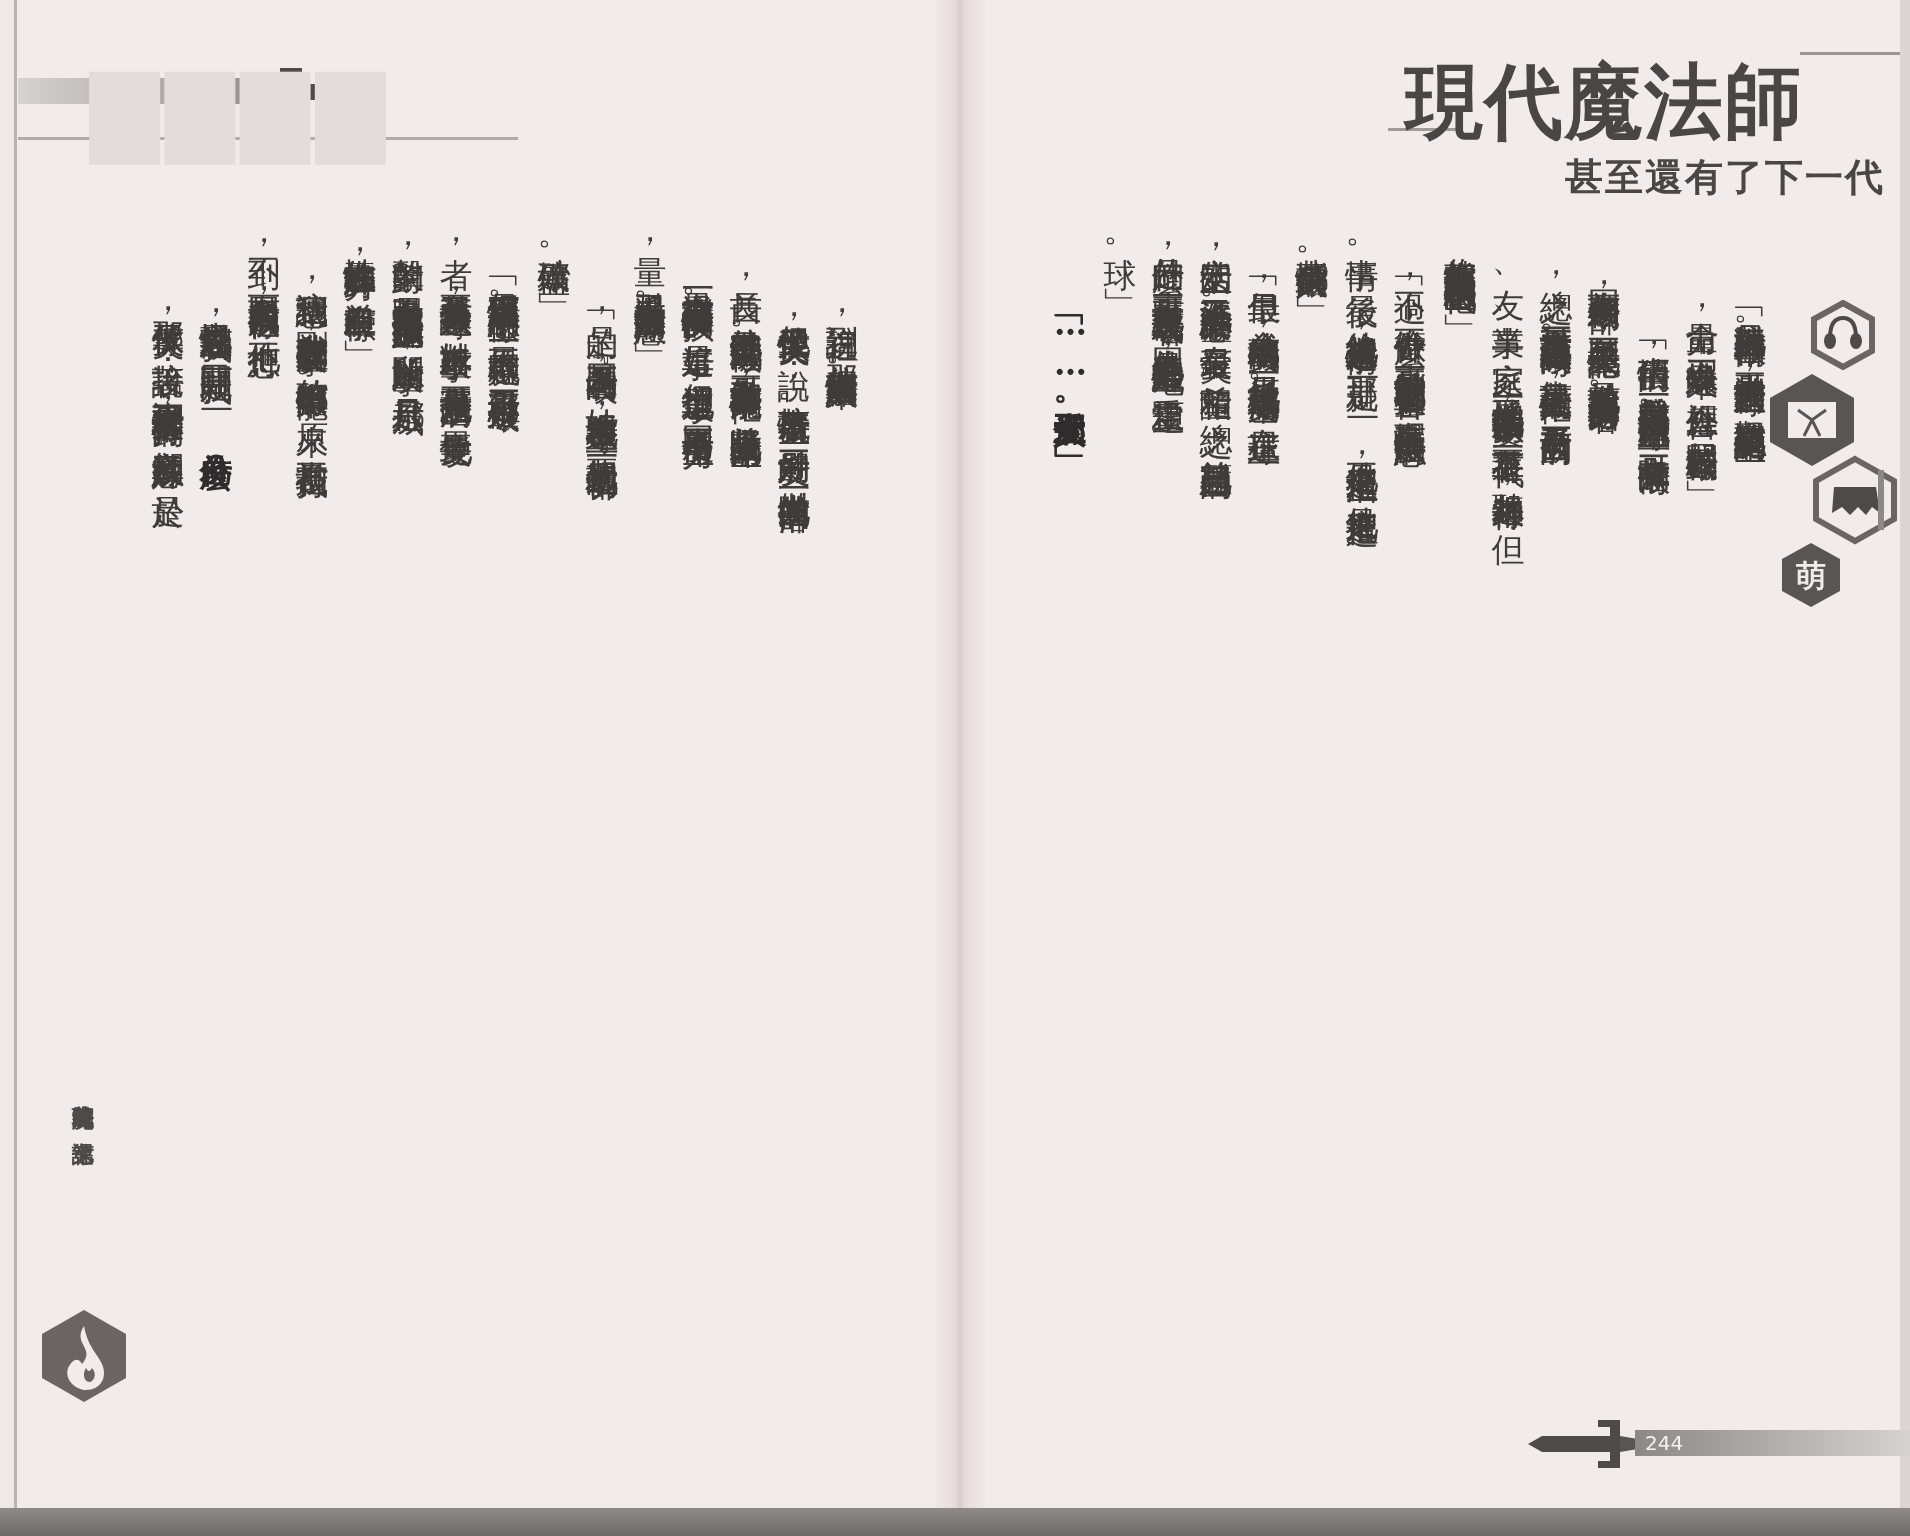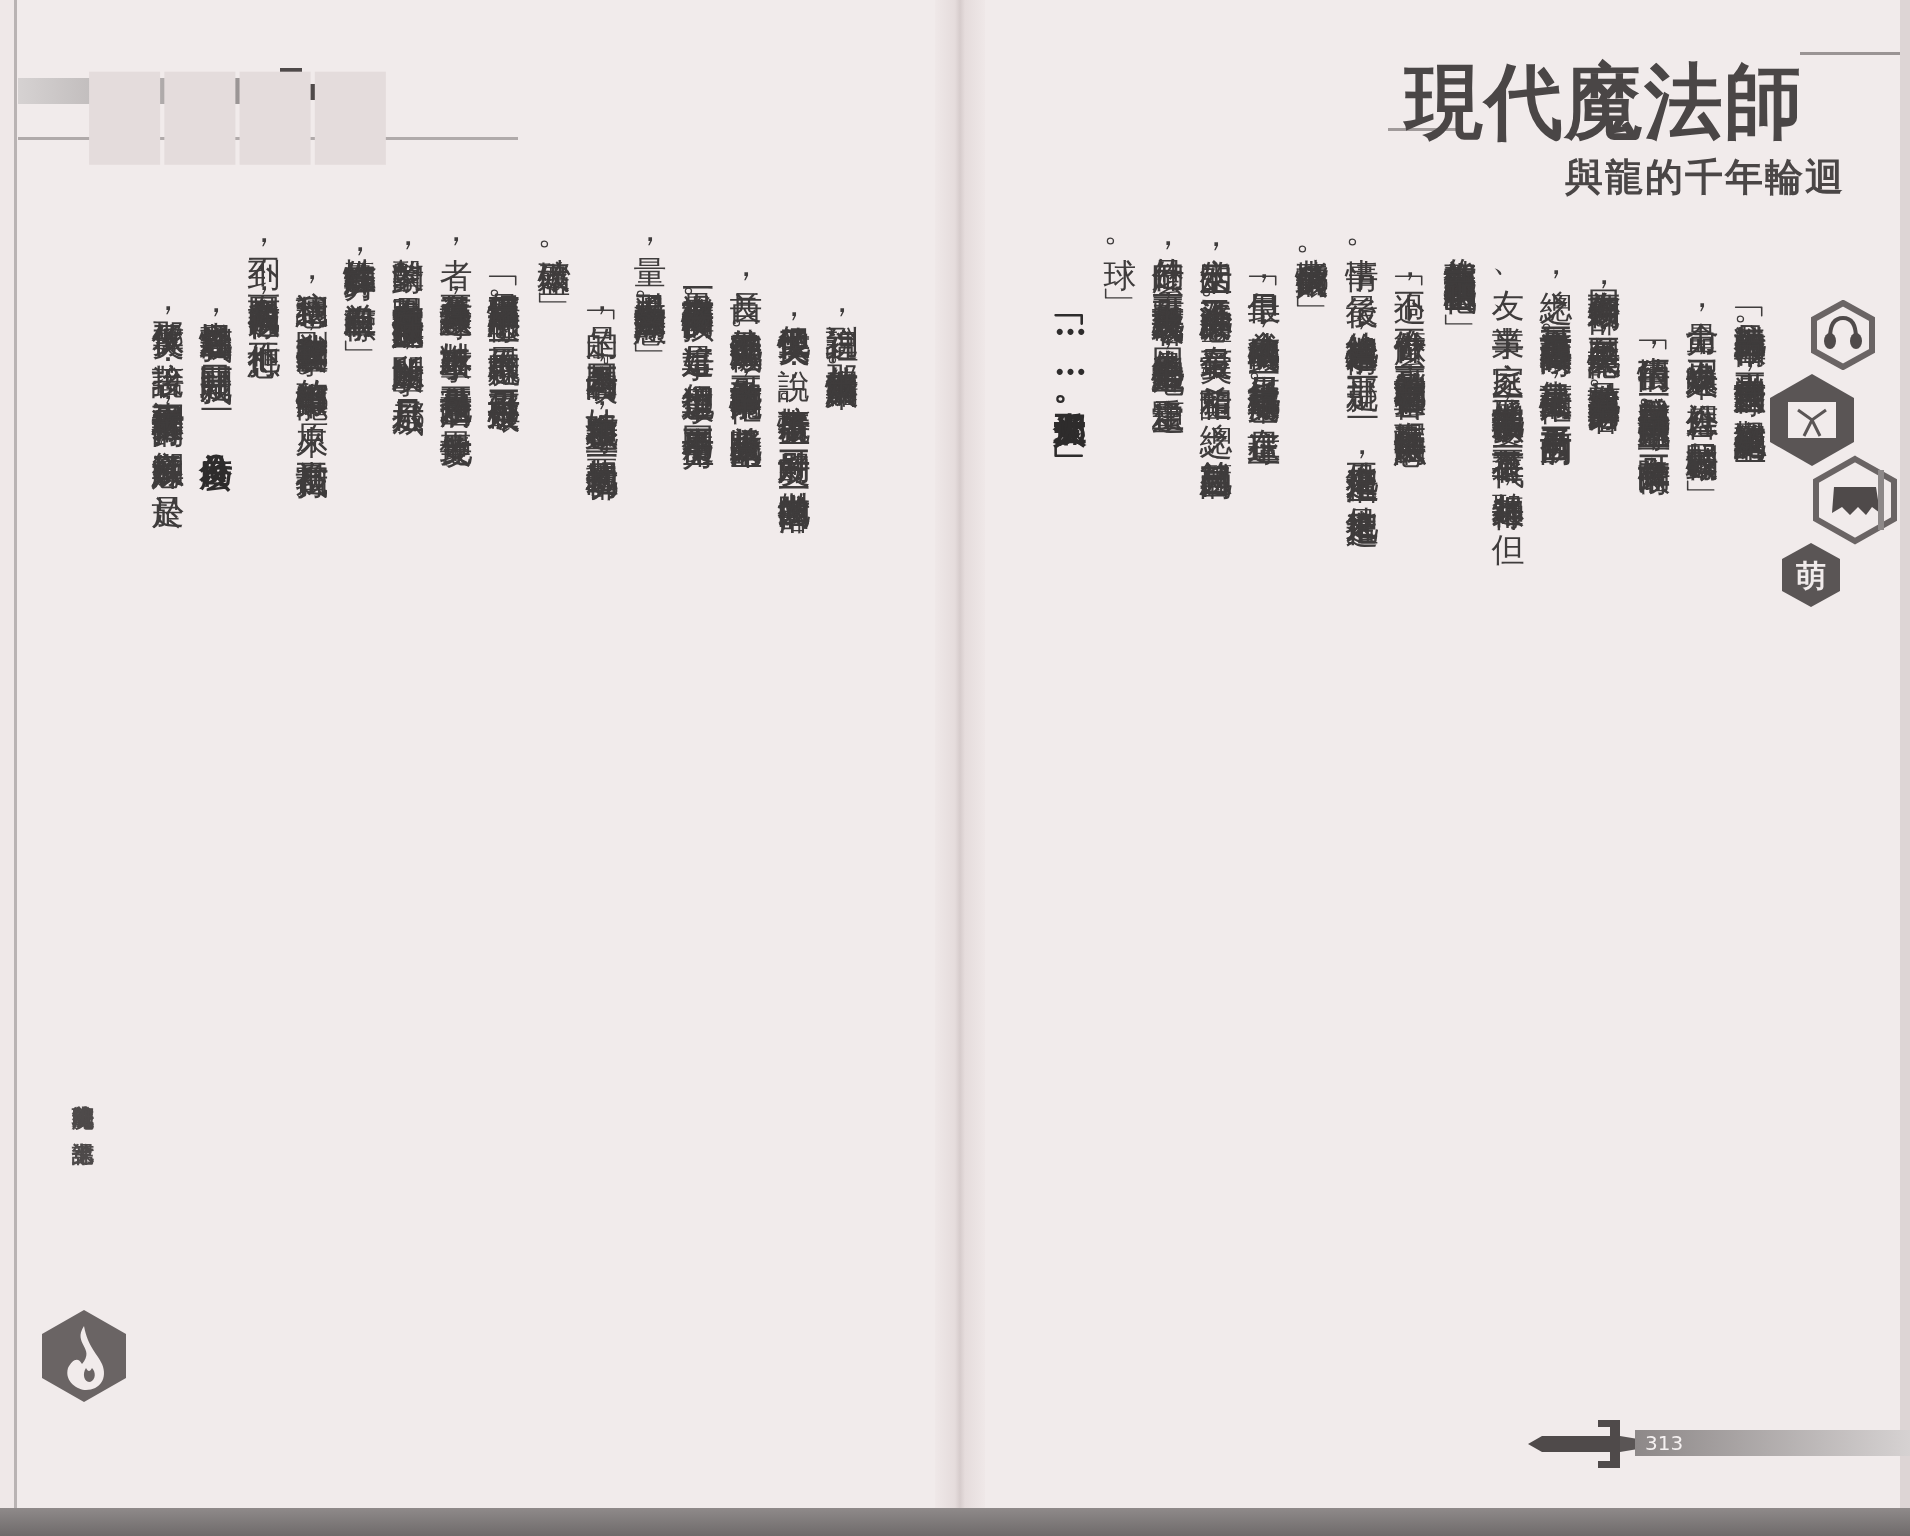--- a/index.html
+++ b/index.html
@@ -94,21 +94,21 @@
     <rect x="18" y="43" width="22" height="7" fill="#4f4a4a"></rect>
     <polygon points="0,22 28,18 28,34 0,30" fill="#5a5555"></polygon>
     <polygon points="28,18 96,18 110,26 96,34 28,34" fill="#4f4a4a"></polygon>
   </svg>
   <div class="rule" style="left:18px; top:137px; width:500px; background:#b0aaaa;"></div>
   <div class="ghost-title" style="left:90px;">▇▇▇▇</div>
 
   <div class="rule" style="left:1388px; top:128px; width:70px;"></div>
   <div class="rule" style="left:1800px; top:52px; width:100px; background:#9a9494;"></div>
   <div class="book-title">現代魔法師</div>
-  <div class="book-subtitle">與龍的千年輪迴</div>
+  <div class="book-subtitle">甚至還有了下一代</div>
 
   <svg class="hex" style="left:1808px; top:300px;" width="70" height="70" viewBox="0 0 70 70">
     <polygon points="35,3 64,19 64,51 35,67 6,51 6,19" fill="#f1ebeb" stroke="#6a6464" stroke-width="6"></polygon>
     <path d="M22 38 Q22 18 35 18 Q48 18 48 38" fill="none" stroke="#4f4a4a" stroke-width="4"></path>
     <ellipse cx="22" cy="41" rx="6" ry="8" fill="#4f4a4a"></ellipse>
     <ellipse cx="48" cy="41" rx="6" ry="8" fill="#4f4a4a"></ellipse>
   </svg>
   <svg class="hex" style="left:1762px; top:370px;" width="100" height="100" viewBox="0 0 100 100">
     <polygon points="50,4 92,28 92,72 50,96 8,72 8,28" fill="#5a5555"></polygon>
     <rect x="26" y="32" width="48" height="36" fill="#f1ebeb"></rect>
@@ -125,21 +125,21 @@
   <div style="position:absolute; left:1878px; top:470px; width:6px; height:60px; background:#8d8888;"></div>
 
   <svg class="sword" style="left:1528px; top:1418px;" width="116" height="52" viewBox="0 0 116 52">
     <rect x="82" y="2" width="10" height="48" fill="#4f4a4a"></rect>
     <rect x="70" y="2" width="22" height="7" fill="#4f4a4a"></rect>
     <rect x="70" y="43" width="22" height="7" fill="#4f4a4a"></rect>
     <polygon points="92,18 116,22 116,30 92,34" fill="#5a5555"></polygon>
     <polygon points="82,18 14,18 0,26 14,34 82,34" fill="#4f4a4a"></polygon>
   </svg>
   <div class="pagebar pagebar-right">
-    <span>313</span>
+    <span>244</span>
   </div>
 
   <div class="col" style="left:1728px; top:296px;">「這對兄妹的分工合作很簡單。由哥哥去巡察適合的星球，觀察過後確認有足夠的生</div>
   <div class="col" style="left:1680px; top:296px;">命力量，再召喚妹妹過來，裡應外合，一起展開破壞行動。」</div>
   <div class="col indent" style="left:1632px; top:296px;">「事情很巧的，就發生在另外一顆同樣很漂亮的水藍色星球上。哥哥在降落的時候，</div>
   <div class="col" style="left:1582px; top:264px;">因為意外而傷到了頭部，甚至因此失去了記憶，於是他在這顆星球上用全新的身分活著。</div>
   <div class="col" style="left:1534px; top:264px;">總之，哥哥在這星球上度過了很長一段時間。靠著這星球上的人幫忙，哥哥有了自己的朋</div>
   <div class="col" style="left:1486px; top:264px;">友、事業、家庭，他娶了當地的一個女孩子為妻，甚至還有了下一代。聽起來很神奇，但</div>
   <div class="col" style="left:1438px; top:232px;">你就當作賽亞人和地球人可以成功結合生出下一代吧！」</div>
   <div class="col indent" style="left:1388px; top:232px;">「不過，不管做什麼，哥哥的腦子深處一直都有某個聲音，在提醒自己某件被遺忘的</div>

